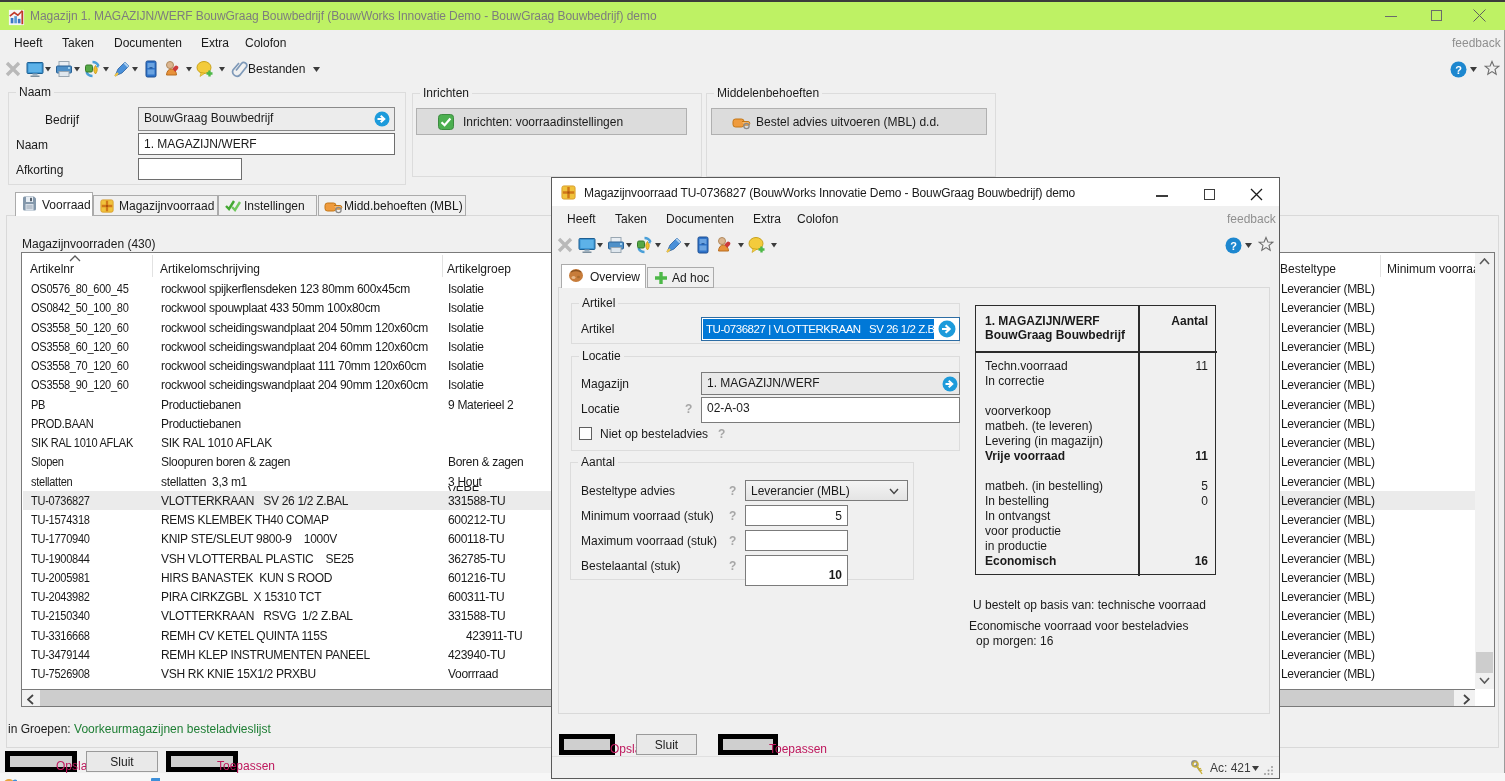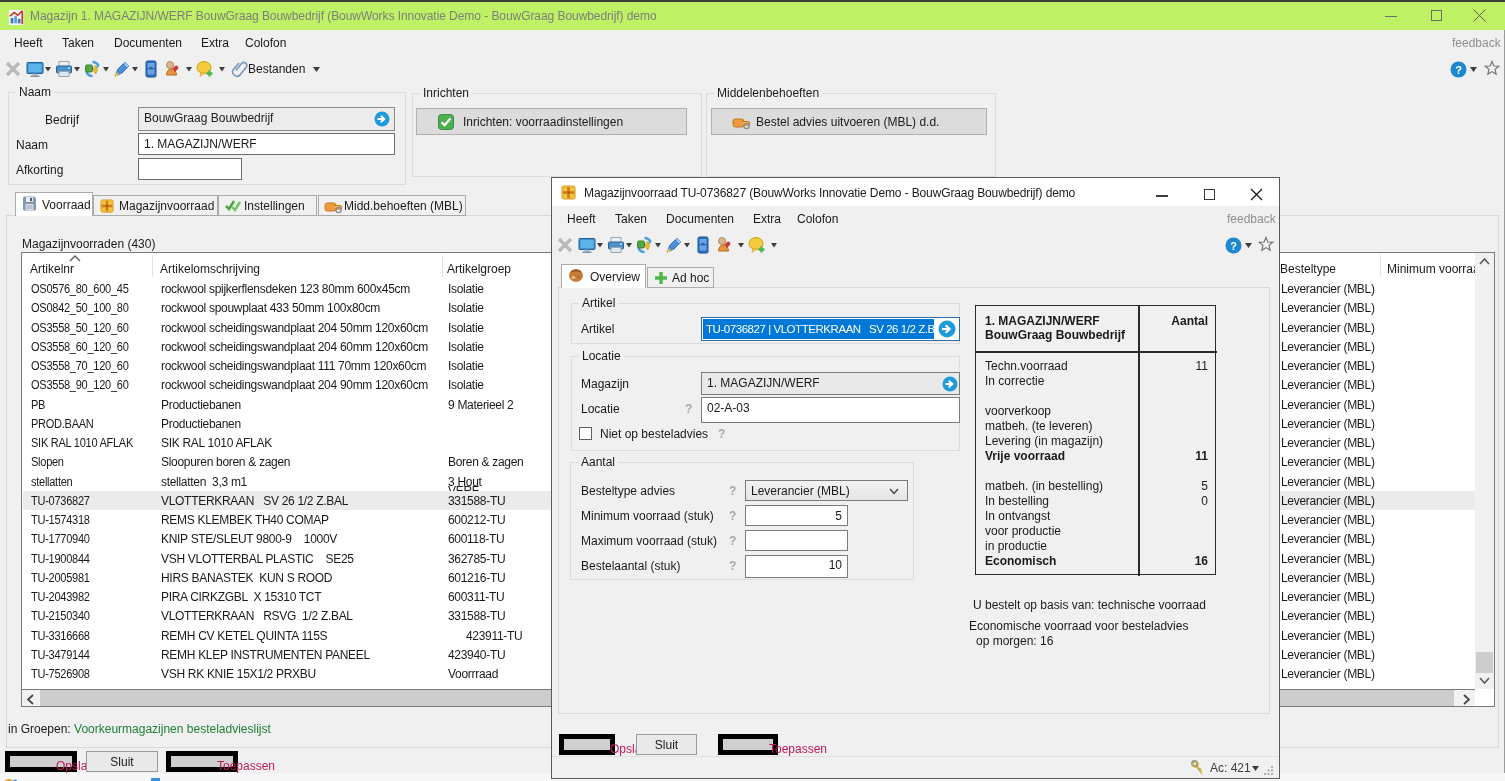--- a/index.html
+++ b/index.html
@@ -550,21 +550,21 @@
       </svg>
   </div>
   <span class="abs" style="left:29px;top:331px;">Minimum voorraad (stuk)</span>
   <span class="qm" style="left:177px;top:331px;">?</span>
   <div class="fld" style="left:193px;top:327px;width:103px;height:21px;border-color:#7b7b7b;text-align:right;padding-top:2.5px;">5</div>
   <span class="abs" style="left:29px;top:356px;">Maximum voorraad (stuk)</span>
   <span class="qm" style="left:177px;top:356px;">?</span>
   <div class="fld" style="left:193px;top:352px;width:103px;height:21px;border-color:#7b7b7b;"></div>
   <span class="abs" style="left:29px;top:381px;">Bestelaantal (stuk)</span>
   <span class="qm" style="left:177px;top:381px;">?</span>
-  <div class="fld" style="left:193px;top:377px;width:103px;height:23px;border-color:#7b7b7b;text-align:right;padding-top:2px;">10</div>
+  <div class="fld" style="left:193px;top:377px;width:103px;height:31px;border-color:#7b7b7b;text-align:right;padding-top:12px;font-weight:bold;">10</div>
 
   <div class="abs" style="left:423px;top:127px;width:241px;height:270px;border:1.5px solid #2b2b2b;background:#f0f0f0;">
 <div class="abs" style="left:162px;top:0;width:1.5px;height:270px;background:#2b2b2b;"></div>
 <div class="abs" style="left:0;top:45px;width:241px;height:1.5px;background:#2b2b2b;"></div>
 <div class="abs" style="left:9px;top:8px;font-weight:bold;">1. MAGAZIJN/WERF<br>BouwGraag Bouwbedrijf</div>
 <div class="abs" style="left:170px;top:8px;width:62px;text-align:right;font-weight:bold;">Aantal</div>
 <div class="abs" style="left:9px;top:53px;white-space:nowrap;">Techn.voorraad</div>
 <div class="abs" style="left:170px;top:53px;width:62px;text-align:right;">11</div>
 <div class="abs" style="left:9px;top:68px;white-space:nowrap;">In correctie</div>
 <div class="abs" style="left:9px;top:98px;white-space:nowrap;">voorverkoop</div>

